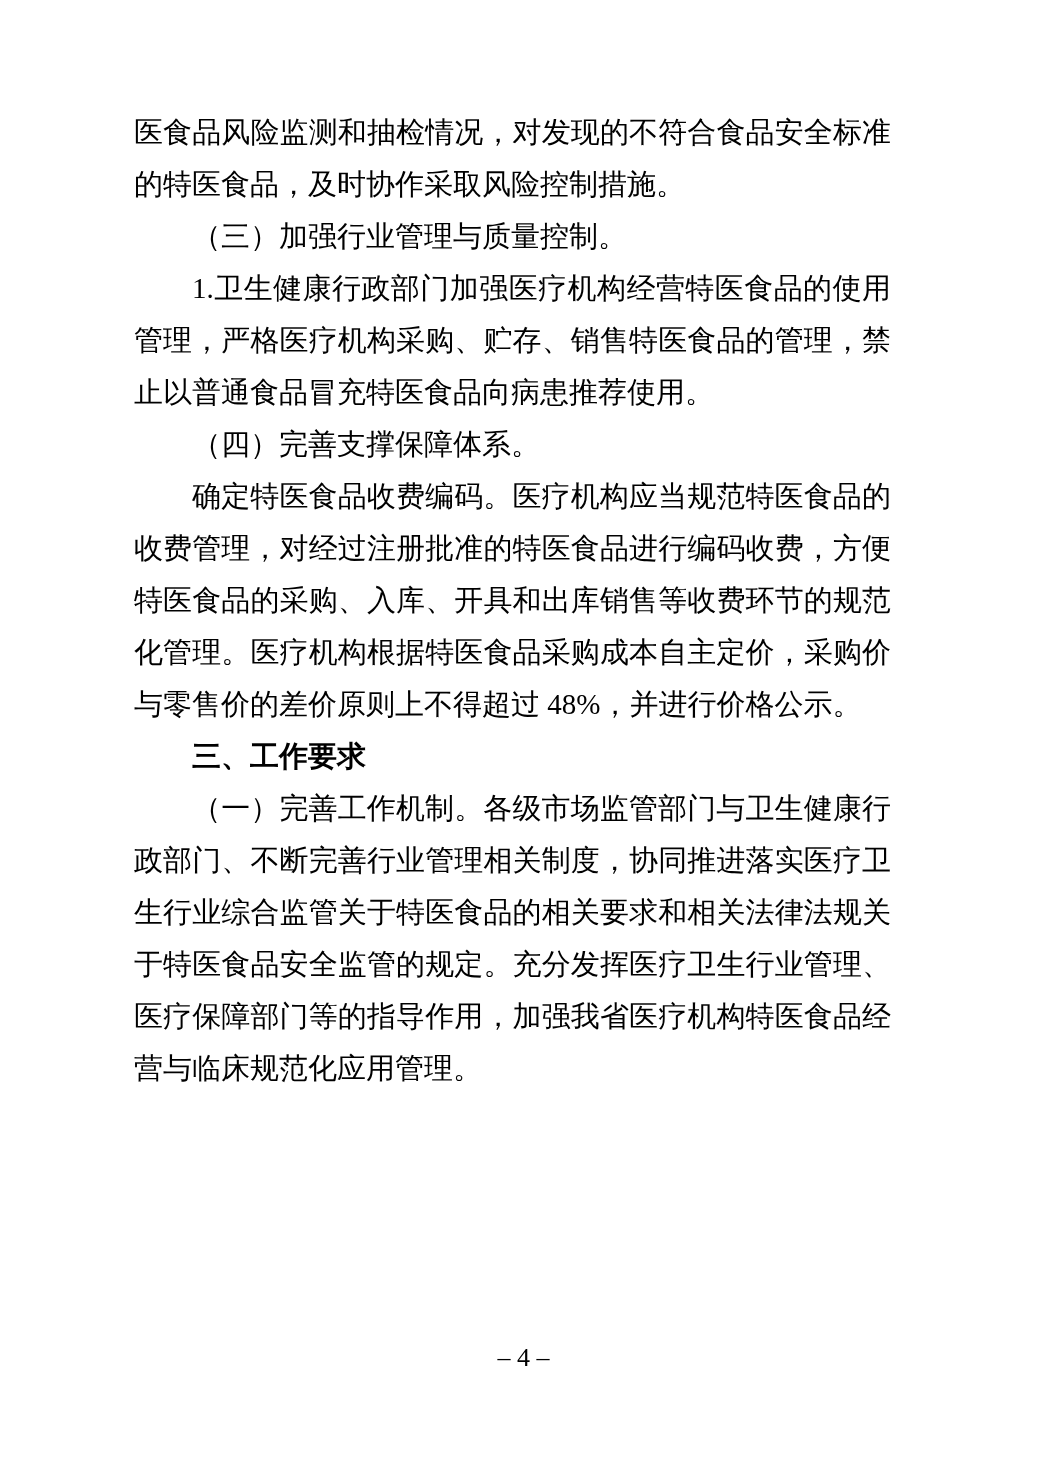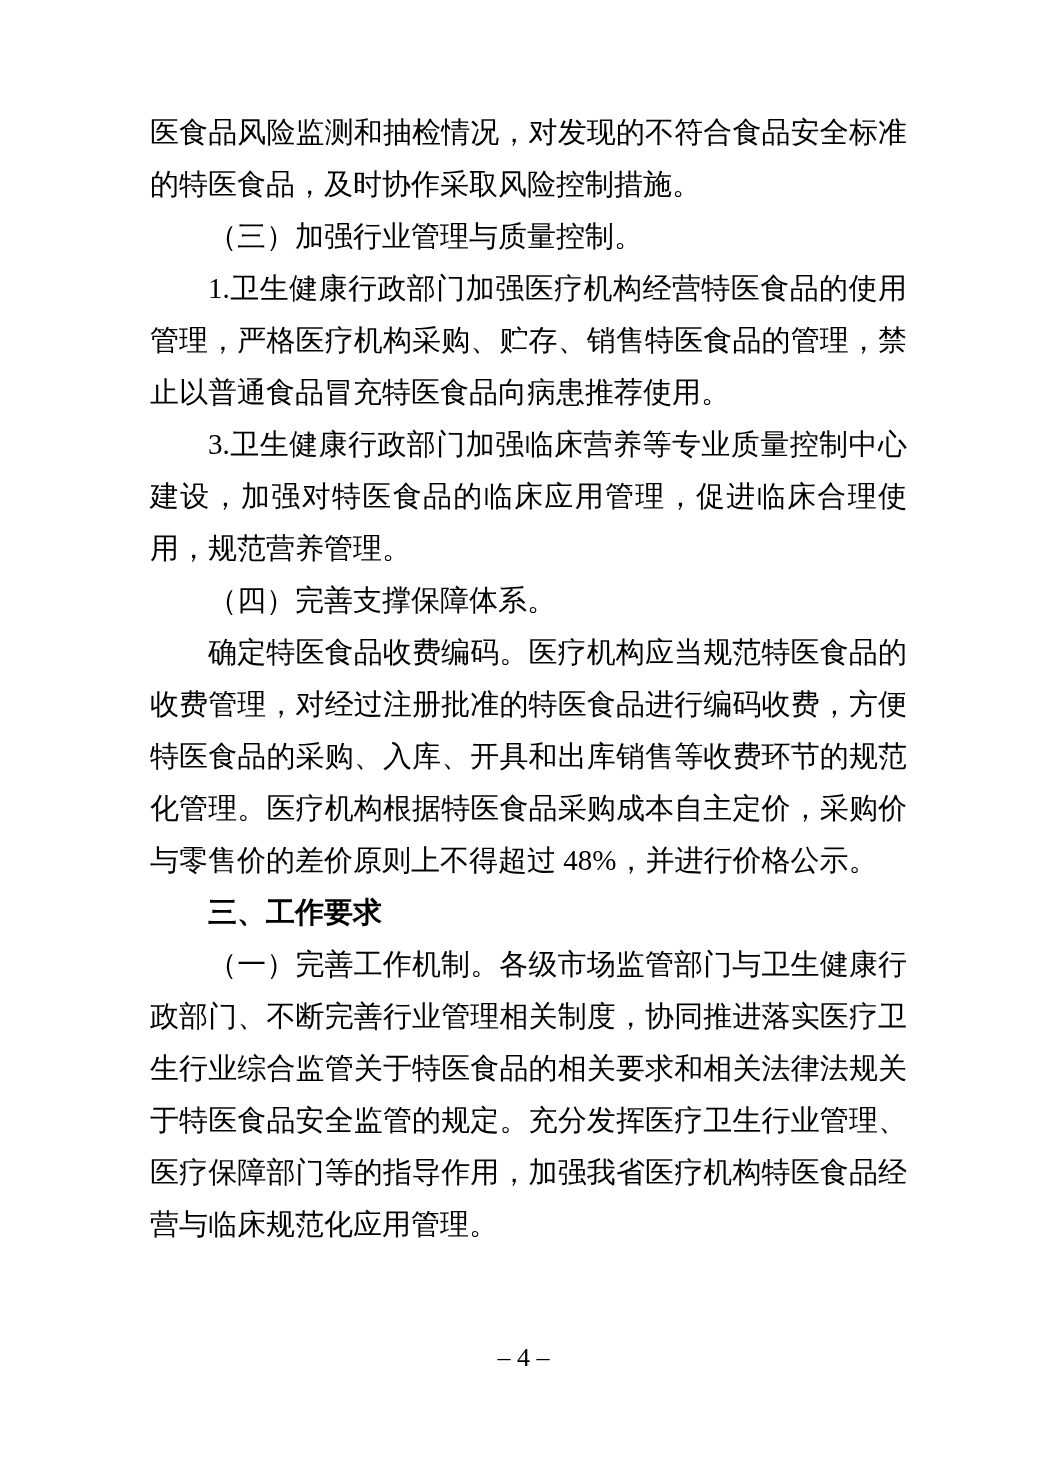--- a/index.html
+++ b/index.html
@@ -12,21 +12,21 @@
     width: 1047px;
     height: 1471px;
     background: #ffffff;
     overflow: hidden;
     font-family: "Liberation Serif", "DejaVu Serif", serif;
     color: #000000;
   }
   .content {
     position: absolute;
     top: 106px;
-    left: 150px;
+    left: 134px;
     width: 757px;
   }
   .content p {
     margin: 0;
     font-size: 29px;
     line-height: 52px;
     text-align: justify;
     color: #000000;
   }
   p.para-continuation {
@@ -57,20 +57,19 @@
   }
 </style>
 </head>
 <body>
 
 <div class="page">
   <div class="content">
     <p class="para-continuation">医食品风险监测和抽检情况，对发现的不符合食品安全标准的特医食品，及时协作采取风险控制措施。</p>
     <p class="para-kai-heading">（三）加强行业管理与质量控制。</p>
     <p class="para-body">1.卫生健康行政部门加强医疗机构经营特医食品的使用管理，严格医疗机构采购、贮存、销售特医食品的管理，禁止以普通食品冒充特医食品向病患推荐使用。</p>
-    <p class="para-body">3.卫生健康行政部门加强临床营养等专业质量控制中心建设，加强对特医食品的临床应用管理，促进临床合理使用，规范营养管理。</p>
     <p class="para-kai-heading">（四）完善支撑保障体系。</p>
     <p class="para-body">确定特医食品收费编码。医疗机构应当规范特医食品的收费管理，对经过注册批准的特医食品进行编码收费，方便特医食品的采购、入库、开具和出库销售等收费环节的规范化管理。医疗机构根据特医食品采购成本自主定价，采购价与零售价的差价原则上不得超过 48%，并进行价格公示。</p>
     <p class="para-bold-heading">三、工作要求</p>
     <p class="para-body">（一）完善工作机制。各级市场监管部门与卫生健康行政部门、不断完善行业管理相关制度，协同推进落实医疗卫生行业综合监管关于特医食品的相关要求和相关法律法规关于特医食品安全监管的规定。充分发挥医疗卫生行业管理、医疗保障部门等的指导作用，加强我省医疗机构特医食品经营与临床规范化应用管理。</p>
   </div>
   <div class="page-number">– 4 –</div>
 </div>
 
 </body></html>

